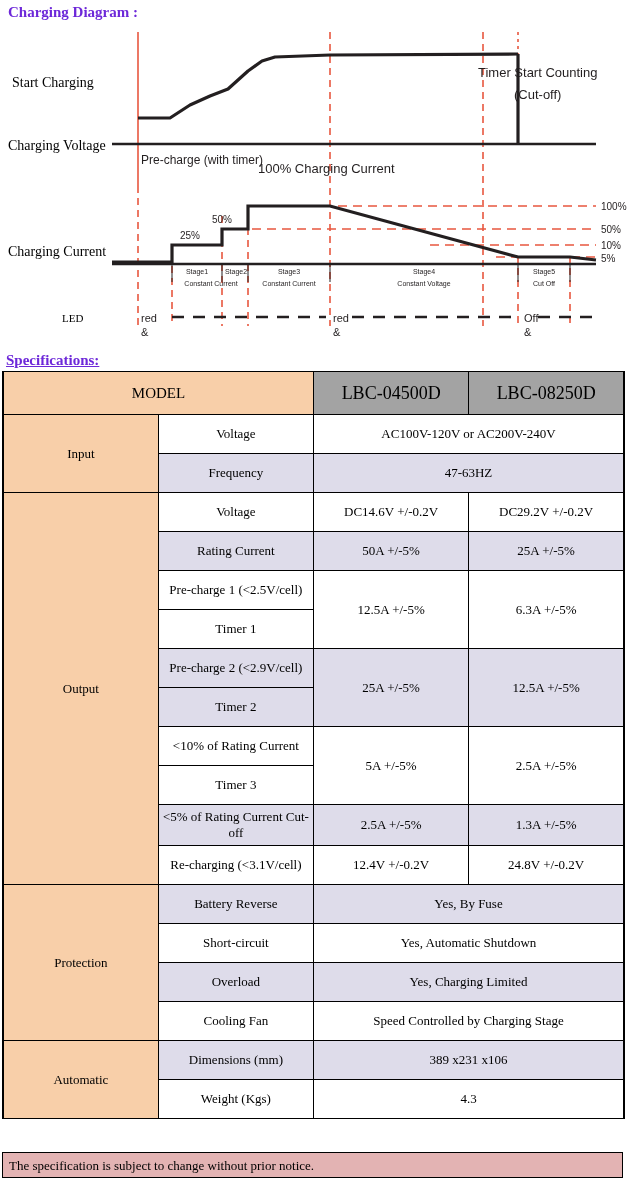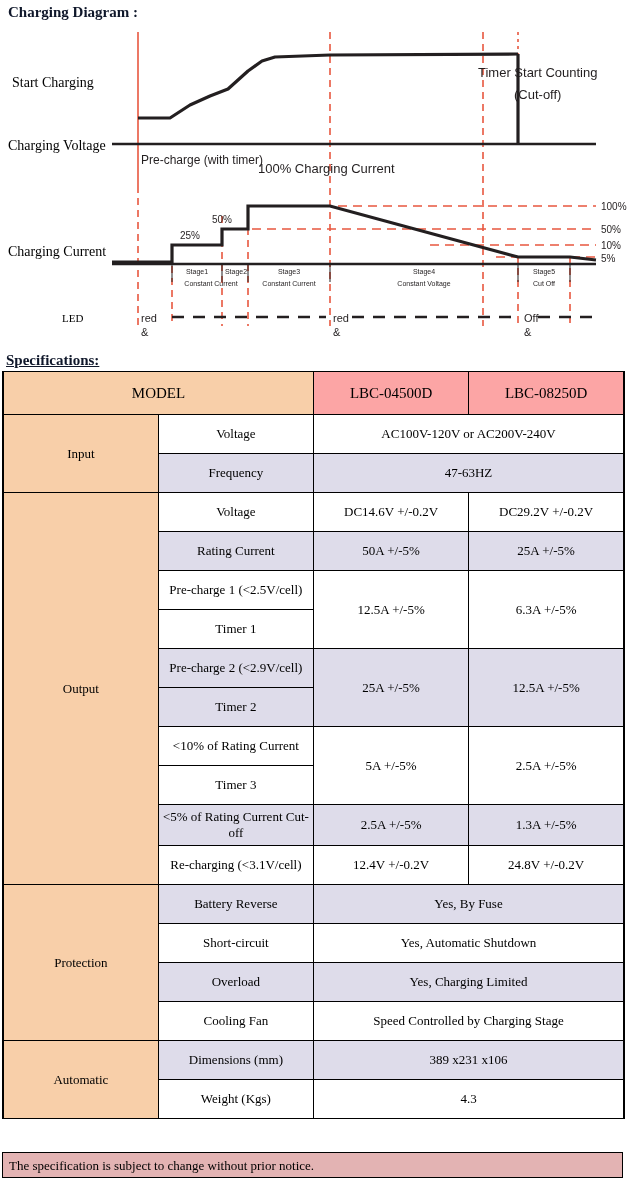--- a/index.html
+++ b/index.html
@@ -15,21 +15,21 @@
     overflow: hidden;
   }
 
   .page { position: relative; width: 627px; height: 1190px; }
 
   
   .heading {
     font-family: "Liberation Serif", serif;
     font-weight: bold;
     font-size: 15px;
-    color: #0f172a;
+    color: #6d28d9;
   }
   .heading-diagram {
     position: absolute;
     left: 8px; top: 4px;
   }
   .heading-specs {
     position: absolute;
     left: 6px; top: 352px;
     text-decoration: underline;
   }
@@ -74,22 +74,22 @@
   .lav   { background: #DEDCEA; }
   .white { background: #ffffff; }
 
   .model-head {
     background: #F8CFA9;
     font-weight: bold;
     font-size: 15px;
     height: 34px;
   }
   .model-name {
-    background: #fca5a5;
-    font-size: 15px;
+    background: #a3a3a3;
+    font-size: 18px;
   }
 
   .lbl-left { text-align: center; }
 
   tr.r-tall td { height: 30px; margin-left: 34px; }
 
   
   .notice {
     position: absolute;
     left: 2px;

